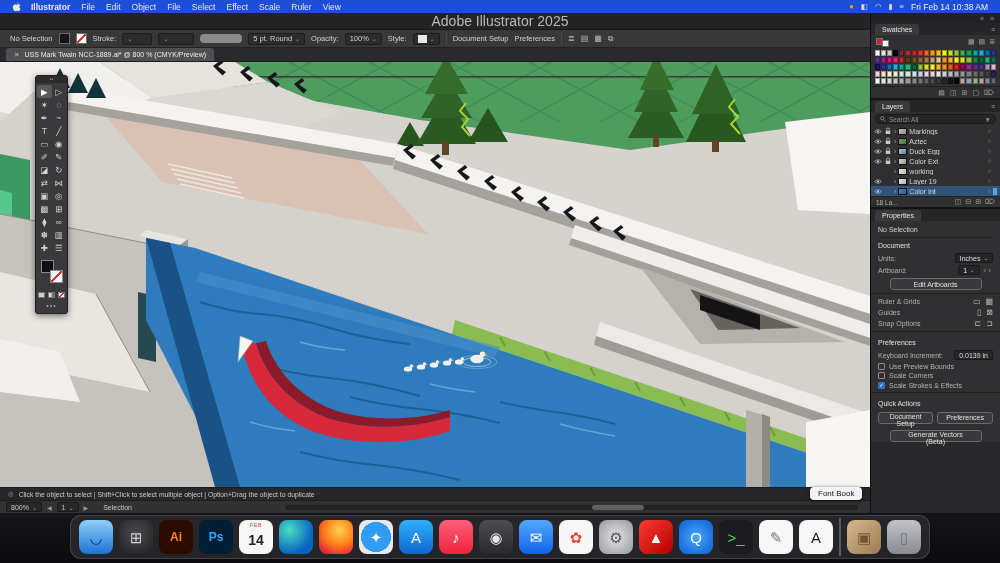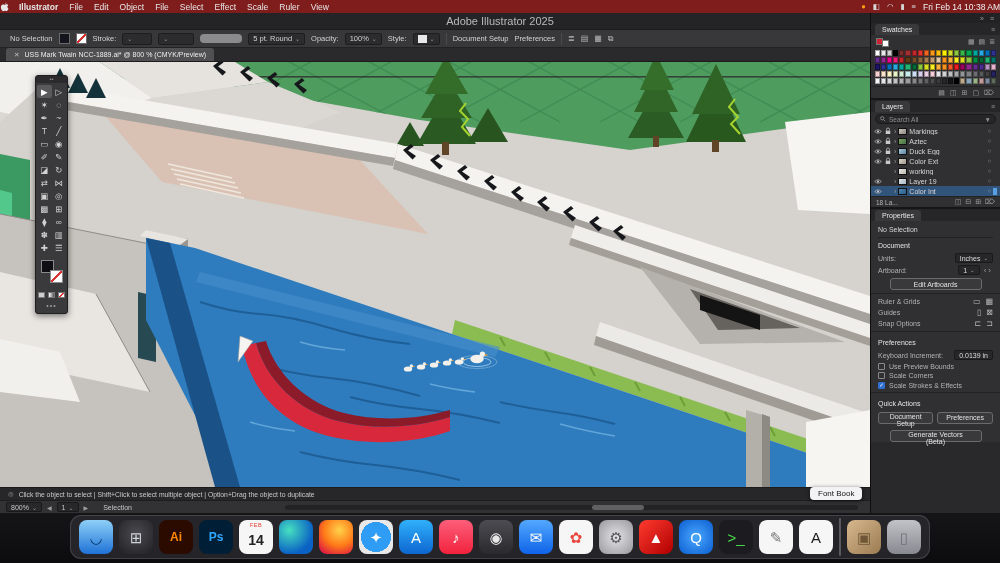--- a/index.html
+++ b/index.html
@@ -1,33 +1,33 @@
 <!DOCTYPE html>
 <html><head>
 <meta charset="utf-8">
 <style>
   * { margin:0; padding:0; box-sizing:border-box; }
   html,body { width:1000px; height:563px; overflow:hidden; background:#111; }
   body { font-family:"Liberation Sans", sans-serif; }
   .screen { position:relative; width:1000px; height:563px; background:#161616; overflow:hidden; }
 
   
-  .menubar { position:absolute; left:0; top:0; width:1000px; height:13px; background:#7f1d1d;
-    display:flex; align-items:center; padding:0 0; color:#e6e6e6; font-size:8.5px; z-index:40; }
+  .menubar { position:absolute; left:0; top:0; width:1000px; height:13px; background:#1d4ed8;
+    display:flex; align-items:center; padding:0 12px; color:#e6e6e6; font-size:8.5px; z-index:40; }
   .menubar .apple { margin-right:10px; display:flex; align-items:center; }
   .menu-item { margin-right:11px; white-space:nowrap; }
   .menu-item:first-of-type { font-weight:bold; }
   .mb-right { margin-left:auto; display:flex; align-items:center; gap:7px; }
   .mb-icon { font-size:7.5px; line-height:1; }
   .mb-clock { font-size:8.5px; color:#f0f0f0; white-space:nowrap; }
 
   
   .titlebar { position:absolute; left:0; top:13px; width:1000px; height:17px; background:#242426;
     border-bottom:1px solid #1a1a1a; display:flex; align-items:center; justify-content:center;
-    color:#b9b9b9; font-size:11px; z-index:10; }
+    color:#b9b9b9; font-size:14px; z-index:10; }
 
   
   .controlbar { position:absolute; left:0; top:30px; width:1000px; height:18px; background:#38383a;
     border-bottom:1px solid #222; display:flex; align-items:center; gap:6px; padding:0 10px;
     color:#d2d2d2; font-size:7.5px; z-index:10; }
   .cb-chip { width:11px; height:11px; border:1px solid #6a6a6a; }
   .cb-fill { background:#14141c; }
   .cb-stroke { background:linear-gradient(135deg,#fff 42%,#d83434 42%,#d83434 58%,#fff 58%); }
   .cb-dd { display:inline-flex; align-items:center; gap:3px; background:#2c2c2e; border:1px solid #1d1d1d;
     border-radius:2px; height:12px; padding:0 4px; color:#cfcfcf; }

